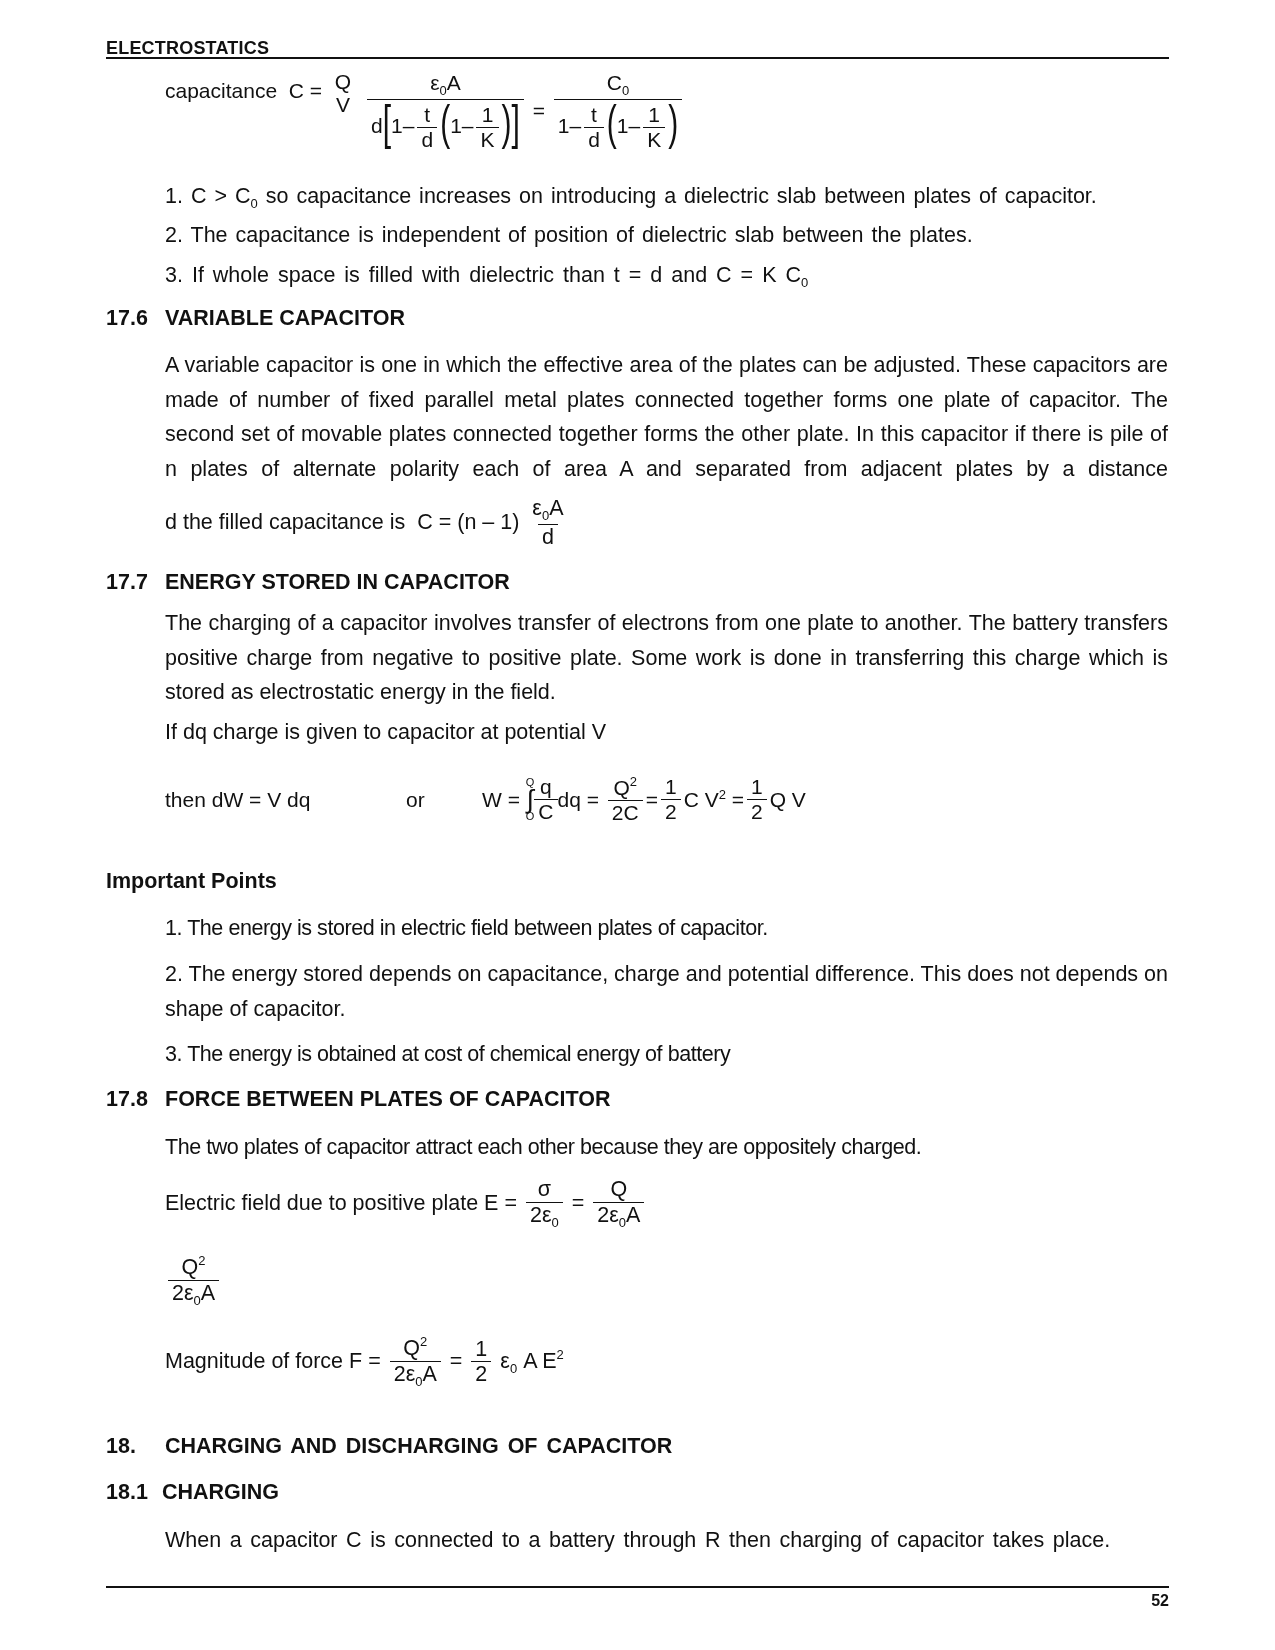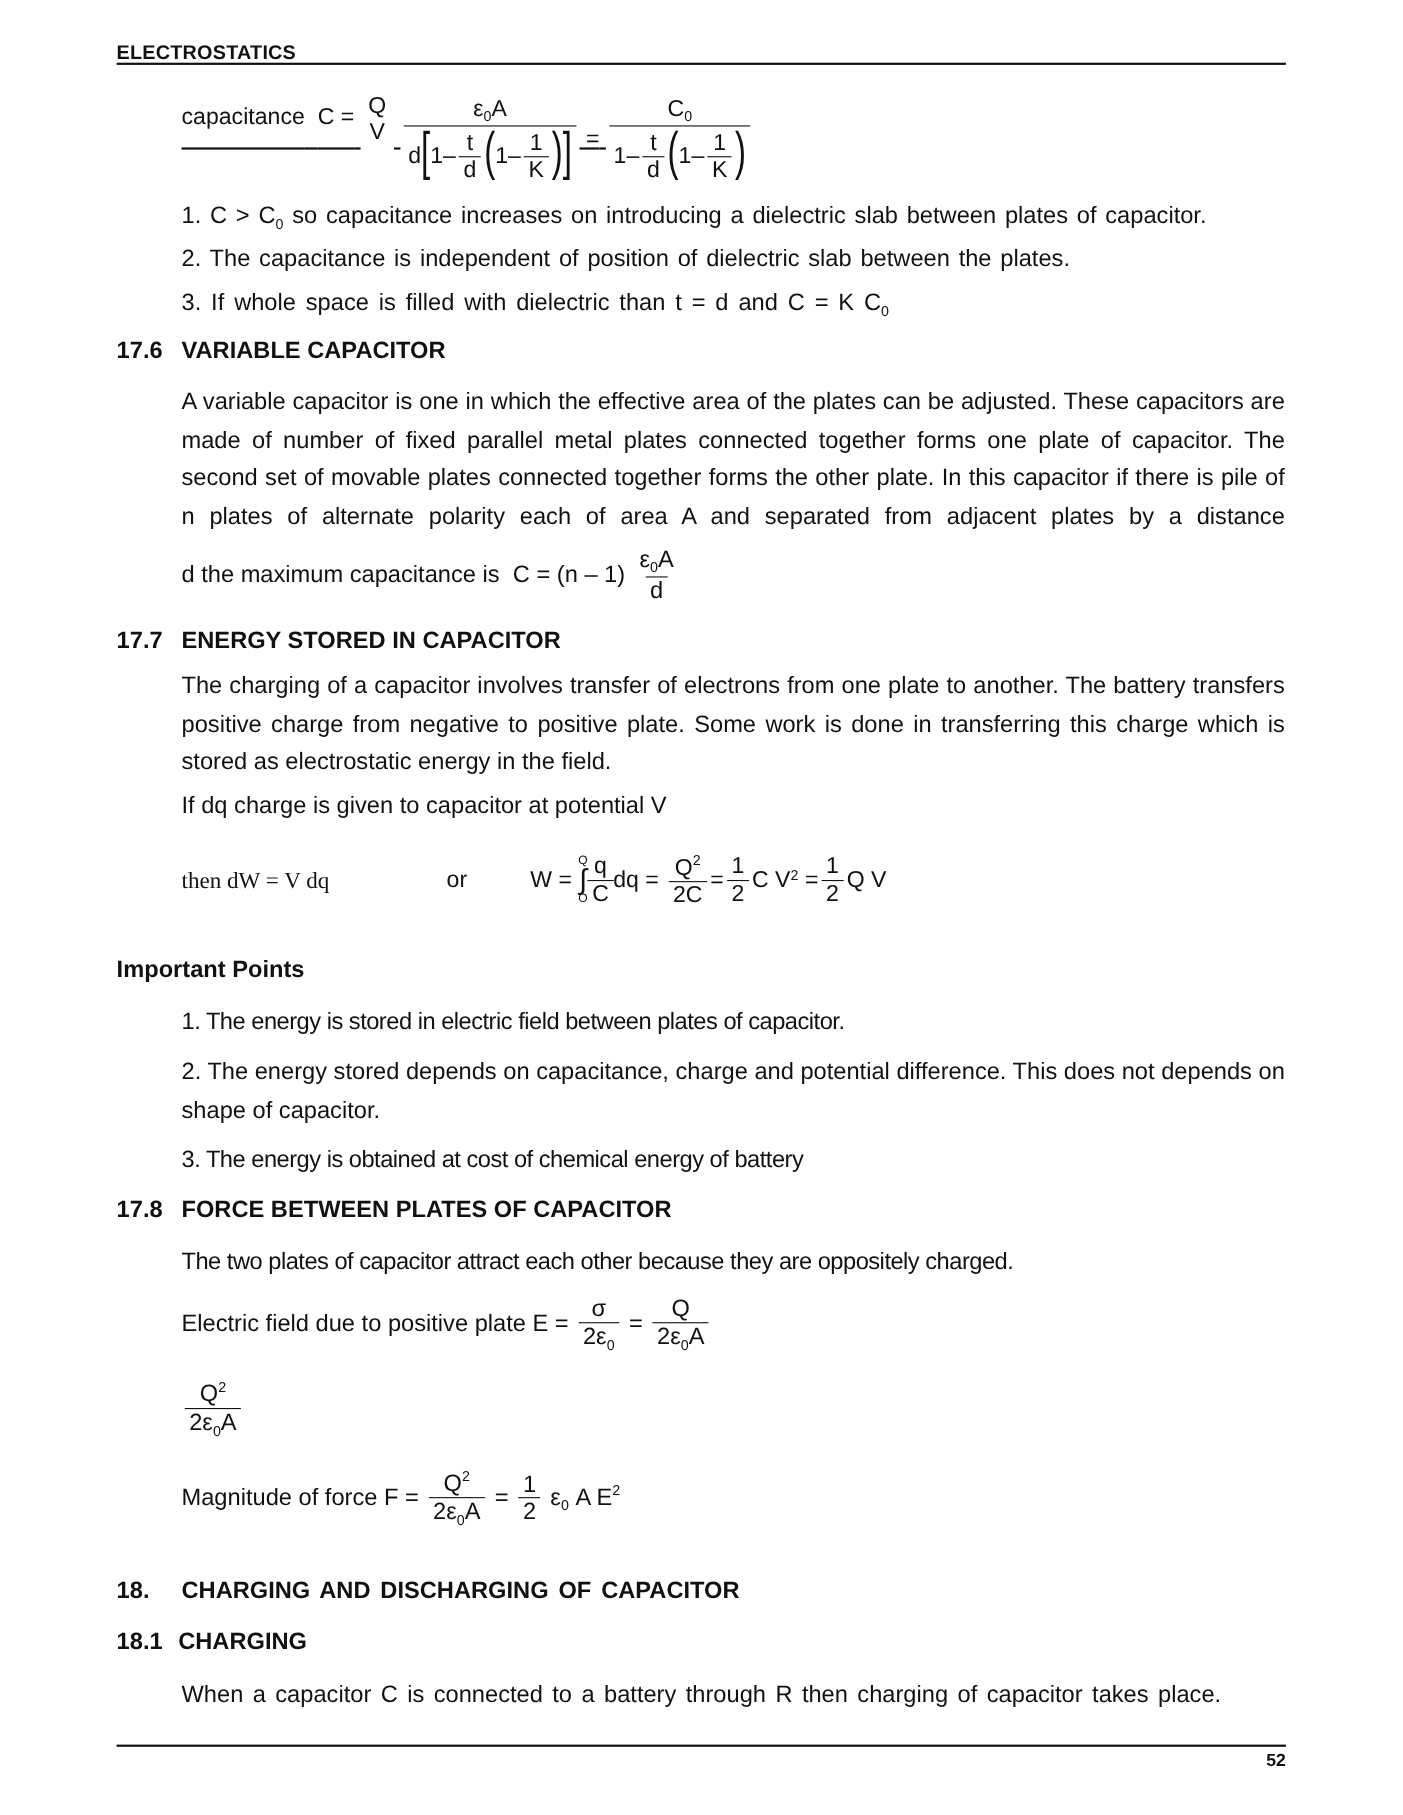--- a/index.html
+++ b/index.html
@@ -23,21 +23,21 @@
   .pgnum{right:106px;font-size:16px;font-weight:bold;}
   .int{display:inline-flex;flex-direction:column;align-items:center;vertical-align:middle;font-size:11px;line-height:1;}
   .int .s{font-size:26px;line-height:0.9;}
 </style>
 </head>
 <body>
 
 <div class="abs hdr">ELECTROSTATICS</div>
 <div class="rule" style="top:57px;"></div>
 
-<div class="abs eq" style="left:165px;top:88px;text-decoration:underline;">
+<div class="abs eq" style="left:165px;top:72px;">
   <span style="vertical-align:middle;position:relative;top:-20px;">capacitance</span>&nbsp;
   <span style="vertical-align:middle;position:relative;top:-20px;">C =</span>
   <span class="frac" style="position:relative;top:-18px;">
     <span class="num" style="border:none;">Q</span>
     <span style="line-height:1.05;padding:0 4px;">V</span>
   </span>
   <span class="frac">
     <span class="num"><span>ε</span><sub>0</sub><span>A</span></span>
     <span class="den" style="padding-top:4px;">
       <span>d</span><span class="big">[</span><span>1–</span><span class="frac">
@@ -76,36 +76,36 @@
 <div class="abs body" style="left:165px;top:263px;word-spacing:3px;">
   <span>3.</span>
   <span>If whole space is filled with dielectric than t = d and C = K C</span><sub>0</sub>
 </div>
 
 <div class="abs sec" style="left:106px;top:306px;">
   <span class="secnum">17.6</span><span>VARIABLE CAPACITOR</span>
 </div>
 <div class="para" style="top:348px;text-align-last:justify;">A variable capacitor is one in which the effective area of the plates can be adjusted. These capacitors are made of number of fixed parallel metal plates connected together forms one plate of capacitor. The second set of movable plates connected together forms the other plate. In this capacitor if there is pile of n plates of alternate polarity each of area A and separated from adjacent plates by a distance</div>
 <div class="abs body" style="left:165px;top:497px;">
-  <span style="vertical-align:middle;">d the maximum capacitance is</span>&nbsp;
+  <span style="vertical-align:middle;">d the filled capacitance is</span>&nbsp;
   <span style="vertical-align:middle;">C = (n – 1)</span>
   <span class="frac">
     <span class="num"><span>ε</span><sub>0</sub><span>A</span></span>
     <span class="den">d</span>
   </span>
 </div>
 
 <div class="abs sec" style="left:106px;top:570px;">
   <span class="secnum">17.7</span><span>ENERGY STORED IN CAPACITOR</span>
 </div>
 <div class="para" style="top:606px;">The charging of a capacitor involves transfer of electrons from one plate to another. The battery transfers positive charge from negative to positive plate. Some work is done in transferring this charge which is stored as electrostatic energy in the field.</div>
 <div class="abs body" style="left:165px;top:720px;">If dq charge is given to capacitor at potential V</div>
 
 <div class="abs eq" style="left:165px;top:775px;">
-  <span style="display:inline-block;width:241px;vertical-align:middle;font-family:Liberation Serif, serif;">then  dW = V dq</span><span style="display:inline-block;width:76px;vertical-align:middle;">or</span><span style="vertical-align:middle;">W =</span>
+  <span style="display:inline-block;width:241px;vertical-align:middle;">then  dW = V dq</span><span style="display:inline-block;width:76px;vertical-align:middle;">or</span><span style="vertical-align:middle;">W =</span>
   <span class="int">
       <span>Q</span>
       <span class="s">∫</span>
       <span>O</span>
     </span><span class="frac" style="margin:0;">
       <span class="num">q</span>
       <span class="den">C</span>
     </span><span style="vertical-align:middle;">dq =</span>
   <span class="frac">
       <span class="num"><span>Q</span><sup>2</sup></span>

